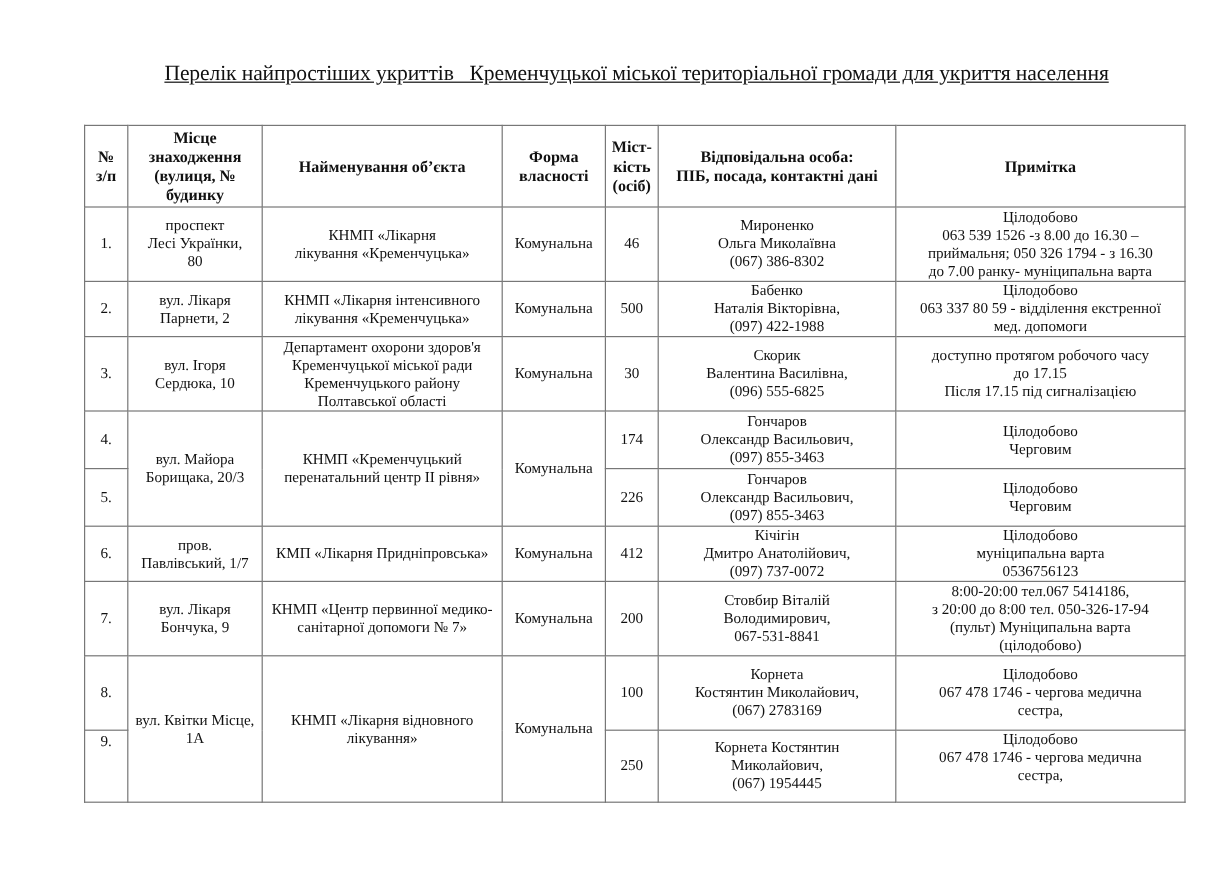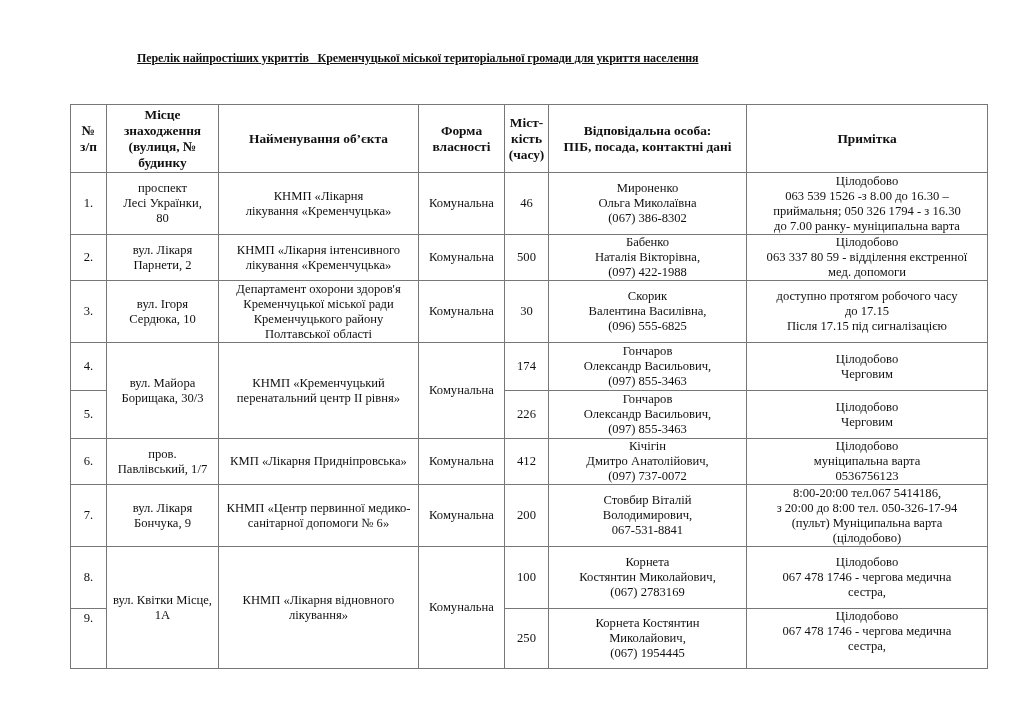--- a/index.html
+++ b/index.html
@@ -1,18 +1,18 @@
 <!DOCTYPE html>
 <html><head>
 <meta charset="utf-8">
 <style>
   html, body { margin: 0; padding: 0; background: #ffffff; }
   body { width: 1024px; height: 724px; position: relative; overflow: hidden;
          font-family: "Liberation Serif", "DejaVu Serif", serif; color: #111; }
-  .title { position: absolute; left: 137px; top: 51px; font-size: 12px; font-weight: bold;
+  .title { position: absolute; left: 137px; top: 51px; font-size: 18px; font-weight: normal;
            text-decoration: underline; white-space: pre; letter-spacing: -0.1px; }
   table.shelters { position: absolute; left: 70px; top: 104px; border-collapse: collapse;
            table-layout: fixed; width: 917px; }
   table.shelters td, table.shelters th { border: 1px solid #777; text-align: center;
            vertical-align: middle; font-size: 12.6px; line-height: 15px; padding: 0 2px; }
   table.shelters th { font-weight: bold; font-size: 13.4px; line-height: 16px; }
   td.num { text-align: left; padding-left: 6px; }
   .ml { white-space: pre-line; }
 </style>
 </head>
@@ -36,21 +36,21 @@
 з/п</th>
       <th class="ml">Місце
 знаходження
 (вулиця, №
 будинку</th>
       <th class="ml">Найменування об’єкта</th>
       <th class="ml">Форма
 власності</th>
       <th class="ml">Міст-
 кість
-(часу)</th>
+(осіб)</th>
       <th class="ml">Відповідальна особа:
 ПІБ, посада, контактні дані</th>
       <th class="ml">Примітка</th>
     </tr>
   </thead>
   <tbody>
     <tr style="height:62px">
       <td class="num">1.</td>
       <td class="ml">проспект
 Лесі Українки,
@@ -95,21 +95,21 @@
       <td class="ml">Скорик
 Валентина Василівна,
 (096) 555-6825</td>
       <td class="ml">доступно протягом робочого часу
 до 17.15
 Після 17.15 під сигналізацією</td>
     </tr>
     <tr style="height:48px">
       <td class="num">4.</td>
       <td class="ml" rowspan="2">вул. Майора
-Борищака, 30/3</td>
+Борищака, 20/3</td>
       <td class="ml" rowspan="2">КНМП «Кременчуцький
 перенатальний центр ІІ рівня»</td>
       <td rowspan="2">Комунальна</td>
       <td>174</td>
       <td class="ml">Гончаров
 Олександр Васильович,
 (097) 855-3463</td>
       <td class="ml">Цілодобово
 Черговим</td>
     </tr>
@@ -134,21 +134,21 @@
 (097) 737-0072</td>
       <td class="ml">Цілодобово
 муніципальна варта
 0536756123</td>
     </tr>
     <tr style="height:62px">
       <td class="num">7.</td>
       <td class="ml">вул. Лікаря
 Бончука, 9</td>
       <td class="ml">КНМП «Центр первинної медико-
-санітарної допомоги № 6»</td>
+санітарної допомоги № 7»</td>
       <td>Комунальна</td>
       <td>200</td>
       <td class="ml">Стовбир Віталій
 Володимирович,
 067-531-8841</td>
       <td class="ml">8:00-20:00 тел.067 5414186,
 з 20:00 до 8:00 тел. 050-326-17-94
 (пульт) Муніципальна варта
 (цілодобово)</td>
     </tr>

